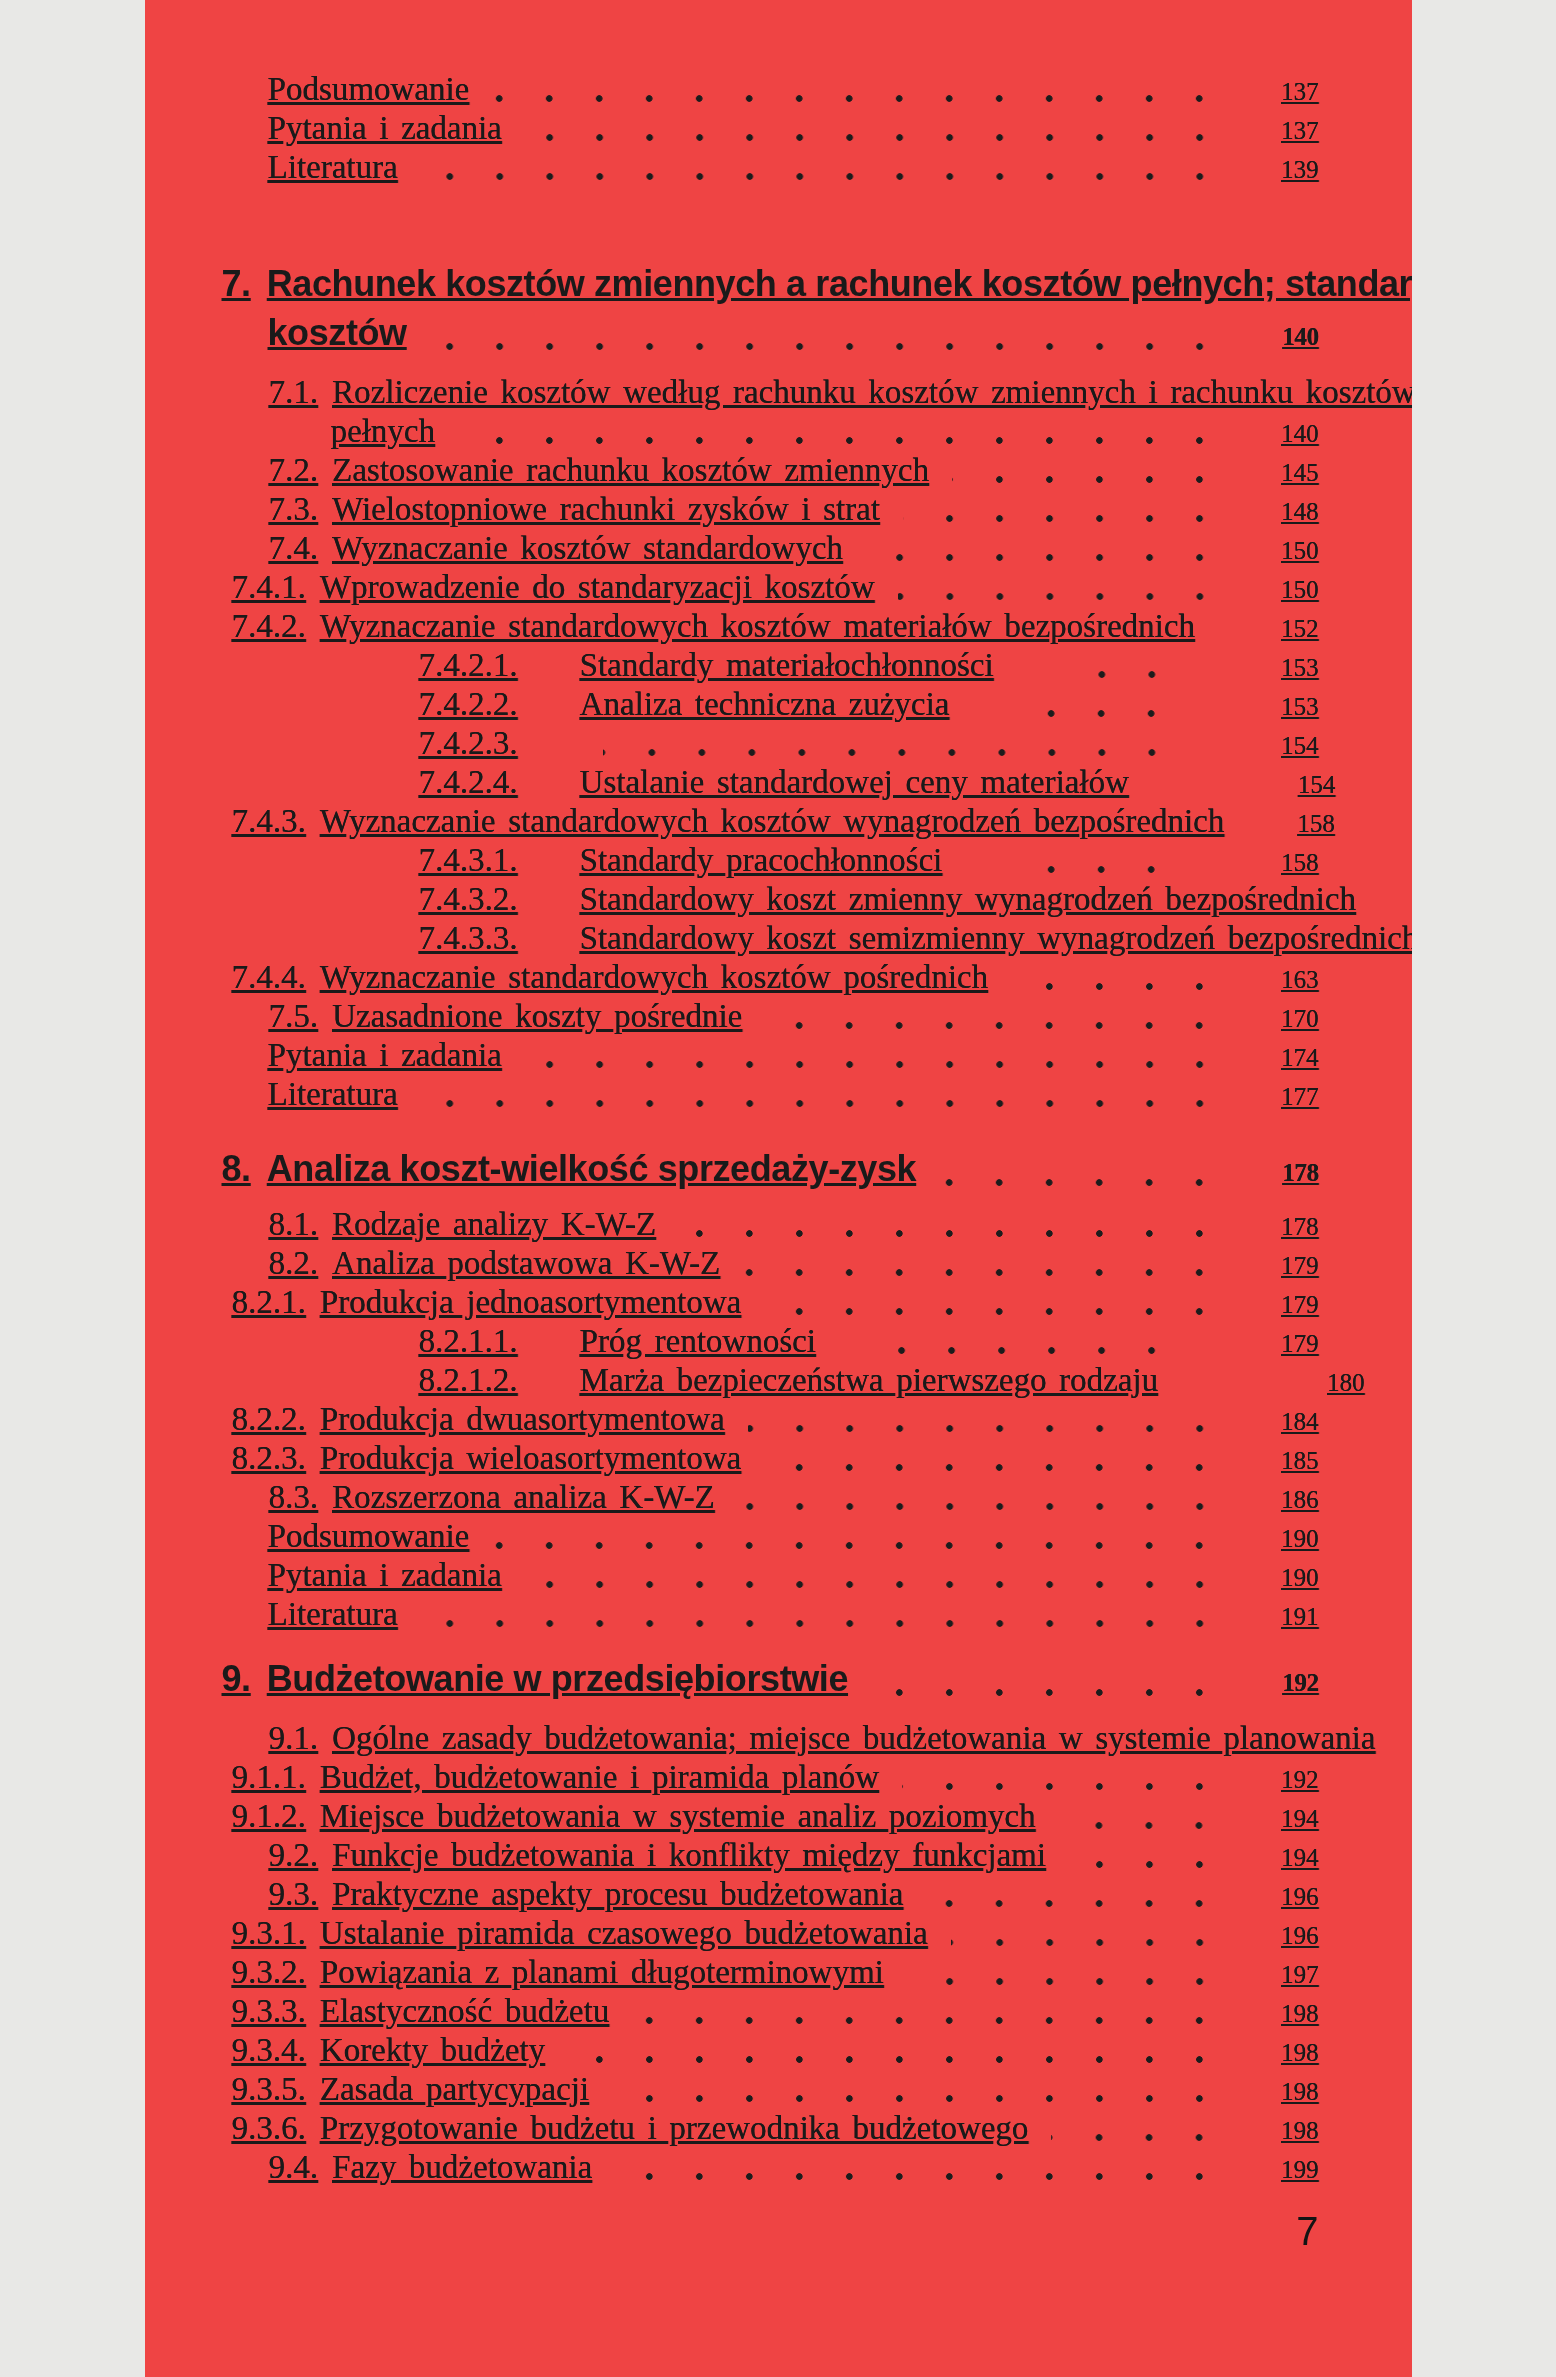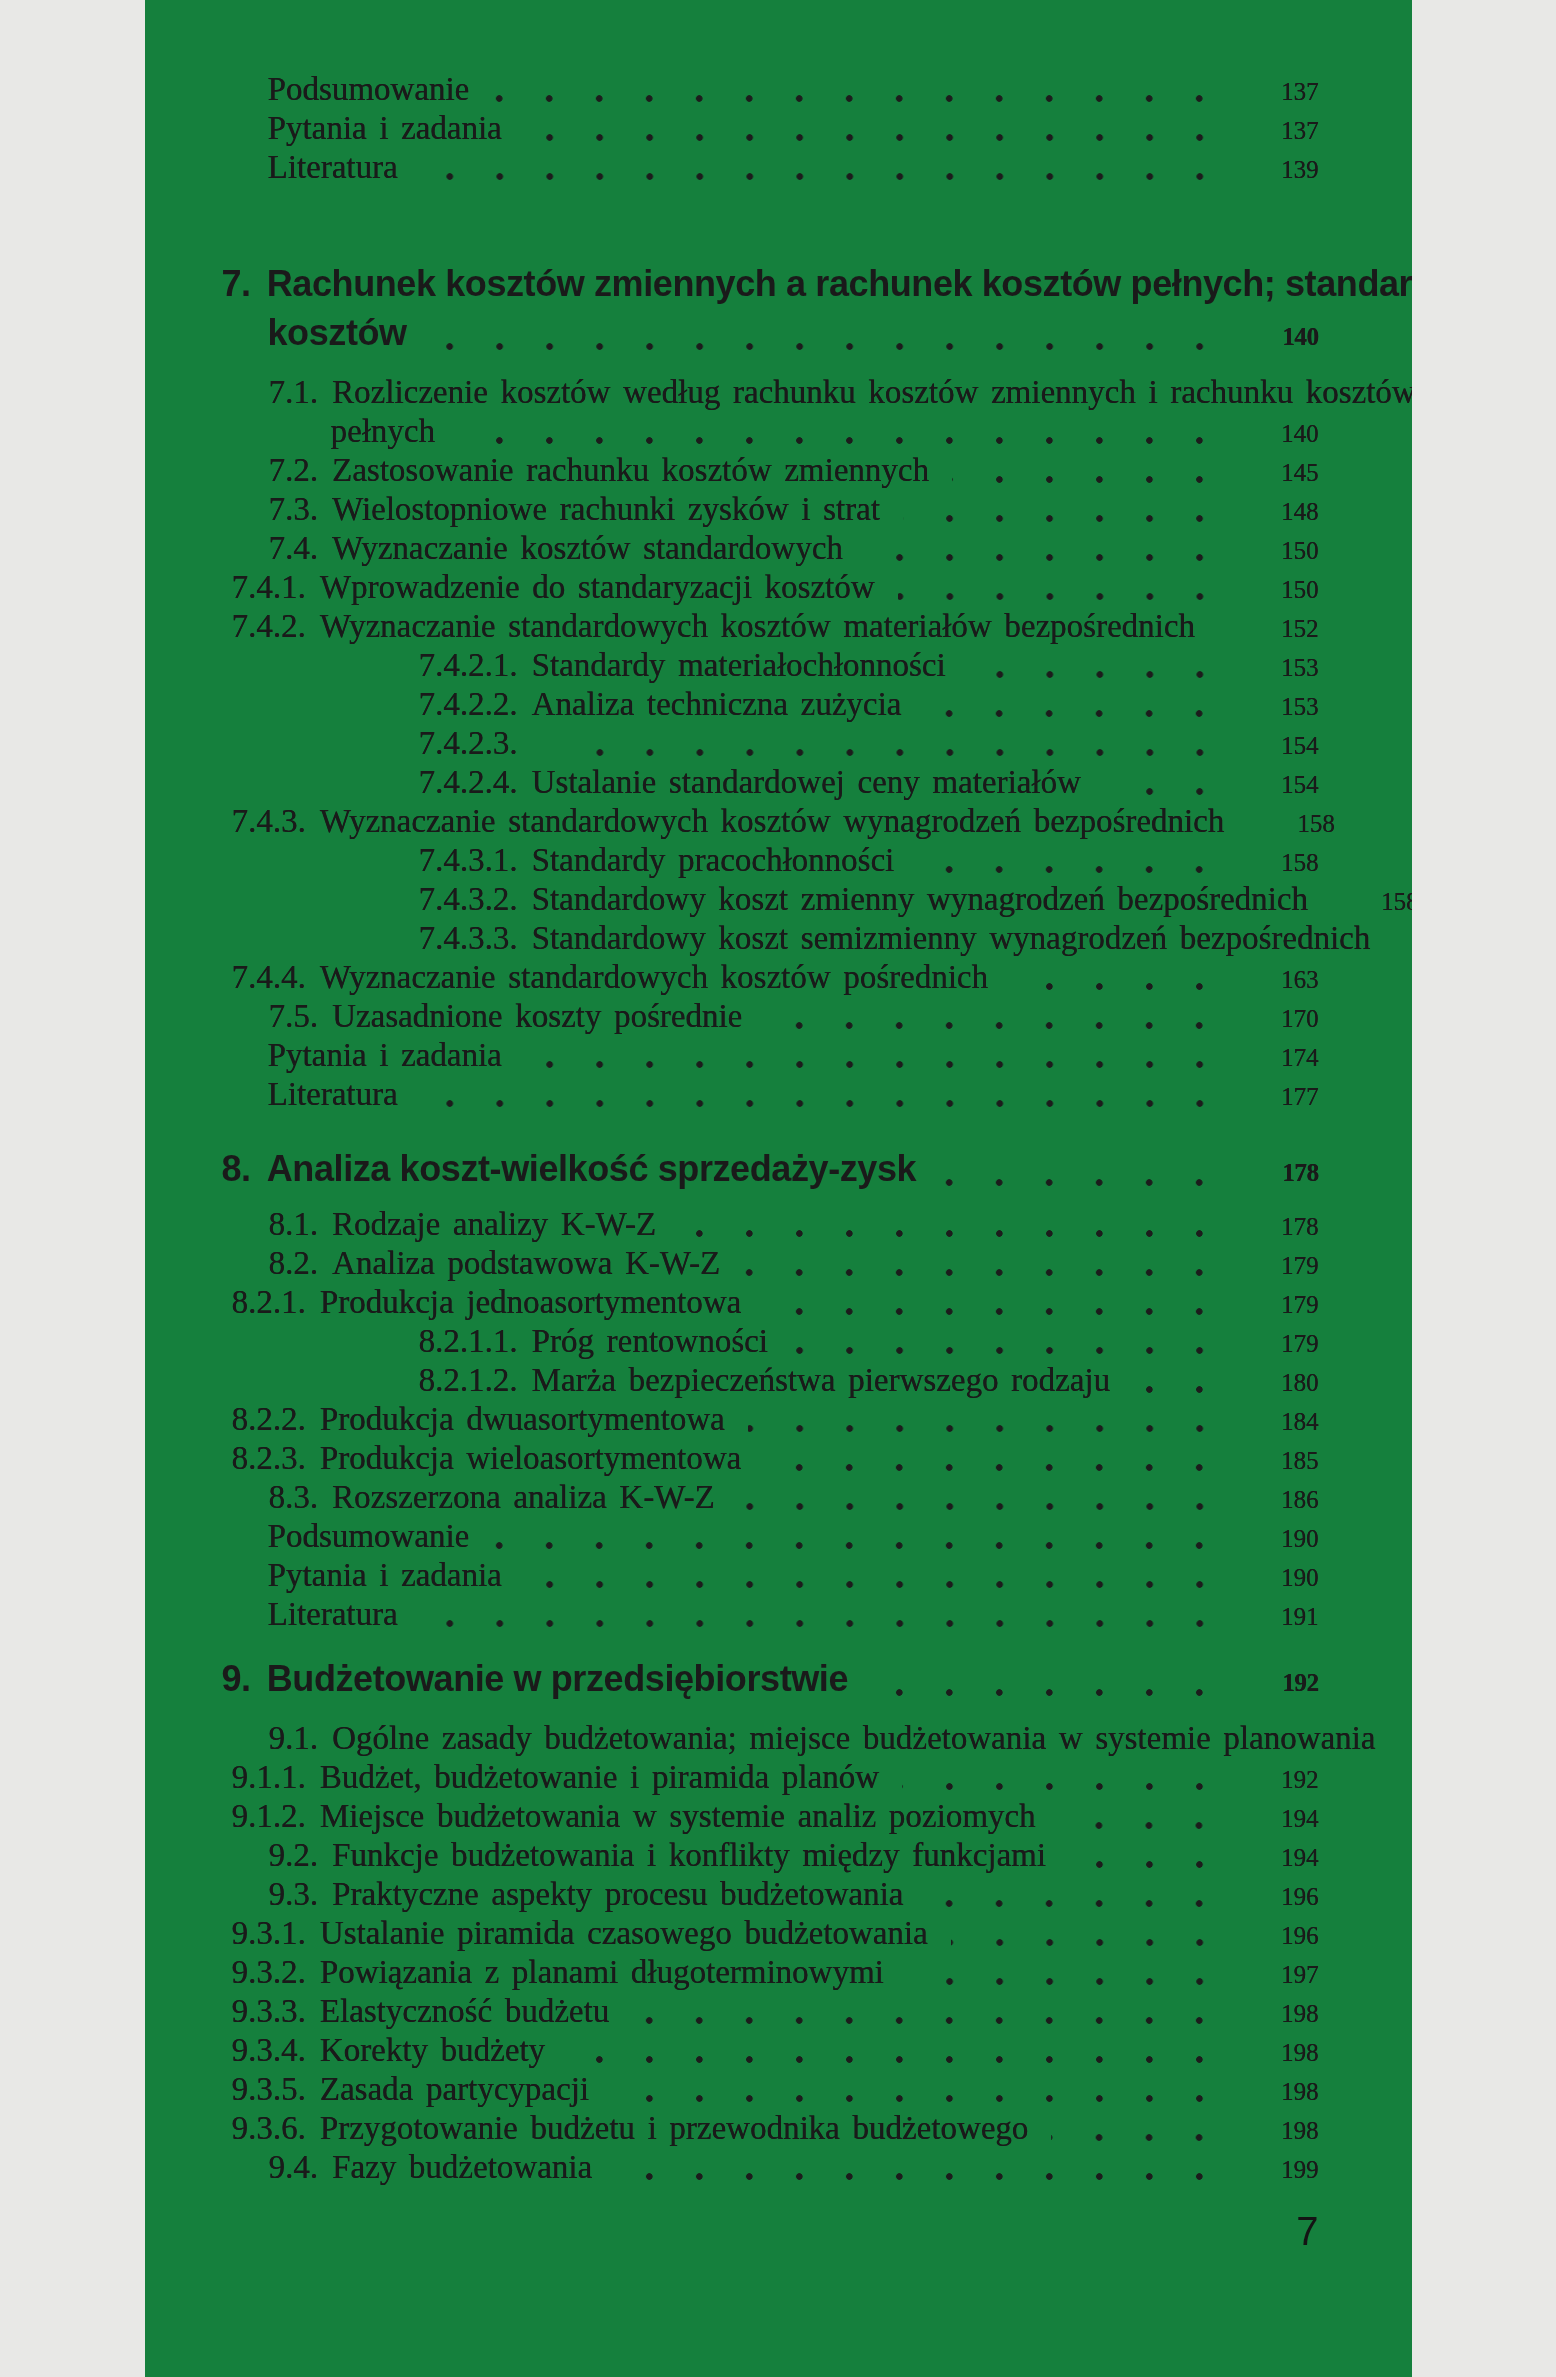--- a/index.html
+++ b/index.html
@@ -1,23 +1,24 @@
 <!DOCTYPE html>
 <html style="font-size:14px"><head>
 <meta charset="utf-8">
 <style>
   html,body { margin:0; padding:0; background:#e8e8e6; }
   .sheet {
     position:relative;
     width:1267px; height:2377px;
     margin:0 auto;
-    background:#15803d;
+    background:#ef4444;
     color:#1a1a1a;
     font-family:"Liberation Serif", serif;
     overflow:hidden;
+    text-decoration:underline;
   }
   .toc { padding:70px 93px 0 0; }
 
   .row {
     display:flex;
     align-items:baseline;
     height:39px; line-height:39px;
     font-size:33px;
     white-space:nowrap;
   }
@@ -49,21 +50,21 @@
   }
   .heading .num  { margin-right:16px; text-shadow:none; }
   .heading .text { word-spacing:0; text-shadow:none; }
 
   
   .headrow  { padding-left:77px;  }
   .headwrap { padding-left:123px; }
   .lvl0  { padding-left:123px; }
   .lvl1  { padding-left:124px; }
   .lvl2  { padding-left:87px; }
-  .lvl3  { padding-left:274px; }
+  .lvl3  { padding-left:274px;gap:48px; }
   .wrap1 { padding-left:186px; }
 
   .folio {
     position:absolute; top:2211px; right:93px;
     font-family:"Liberation Sans", sans-serif;
     font-size:40px; line-height:40px;
     color:#141414;
   }
 </style>
 </head>

